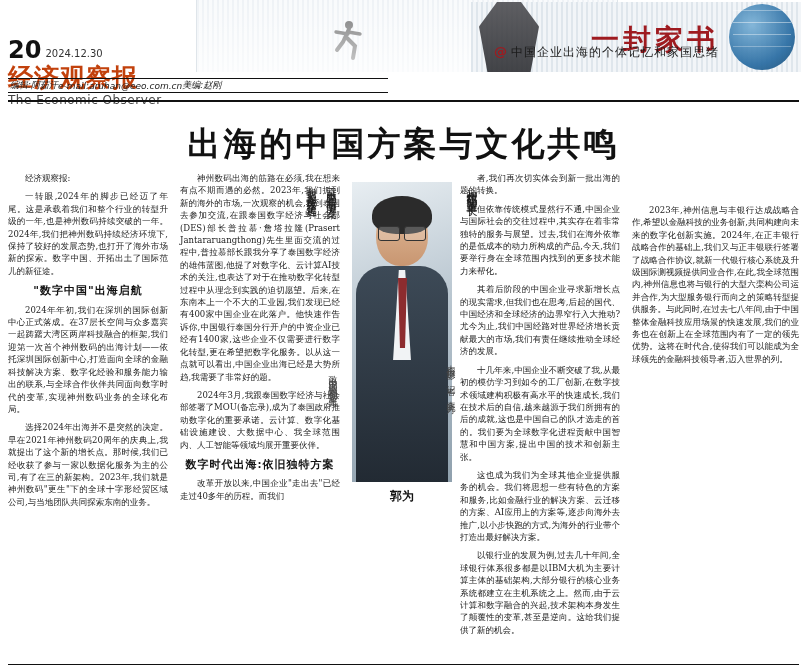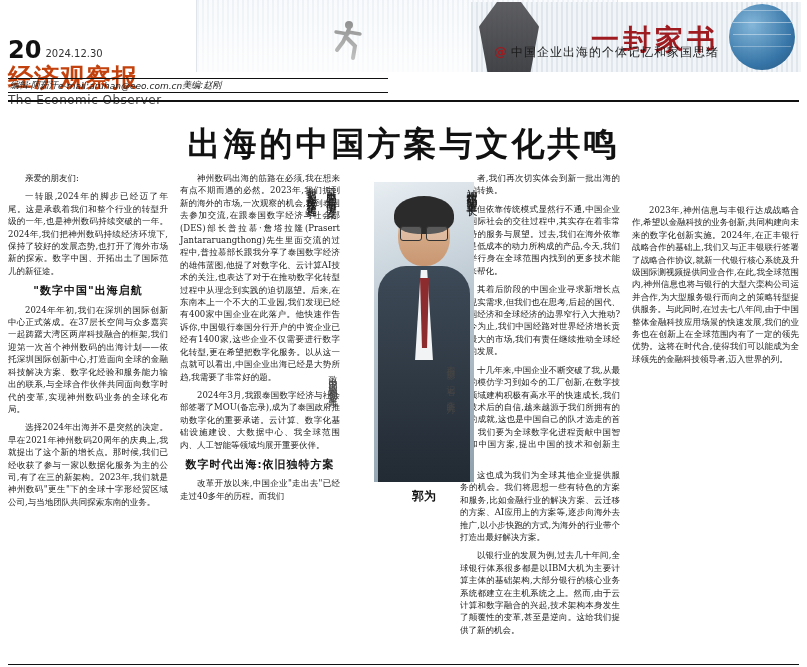--- a/index.html
+++ b/index.html
@@ -59,21 +59,21 @@
   .col{position:absolute;top:0;width:160px;font-size:8.5px;line-height:12.4px;
       color:#1b1b1b;text-align:justify;font-family:"DejaVu Serif","Liberation Serif",serif;}
   .col p{margin:0 0 6px 0;text-indent:17px;}
   .col h3{margin:8px 0 6px 0;font-size:11px;text-align:center;font-weight:bold;letter-spacing:1px;color:#111;}
   .c1{left:0;}
   .c2{left:172px;}
   .c3{left:452px;}
   .c4{left:624px;width:167px;margin-top:32px;}
 
   
-  .photo-wrap{position:absolute;left:344px;top:0;width:100px;height:340px;margin-left:22px;}
+  .photo-wrap{position:absolute;left:344px;top:0;width:100px;height:340px;}
   .photo{position:absolute;left:0;top:10px;width:100px;height:300px;overflow:hidden;
       background:linear-gradient(180deg,#cfd8de,#aab6bf);}
   .ph-bg{position:absolute;inset:0;background:linear-gradient(160deg,#e8eef2 0%,#b9c6d0 45%,#8fa0ad 100%);}
   .ph-head{position:absolute;left:24px;top:22px;width:52px;height:62px;border-radius:50% 50% 46% 46%;
       background:linear-gradient(180deg,#e2bb9a,#c89671);}
   .ph-hair{position:absolute;left:20px;top:14px;width:60px;height:38px;border-radius:50% 50% 40% 40%;
       background:#2b2b2b;}
   .ph-glass{position:absolute;left:26px;top:44px;width:48px;height:13px;}
   .ph-glass:before,.ph-glass:after{content:"";position:absolute;top:0;width:20px;height:13px;
       border:1.4px solid #333;border-radius:3px;background:rgba(255,255,255,.22);}
@@ -141,21 +141,21 @@
     </div>
 
     <div class="rule-top"></div>
   </div>
 
   <div class="headline">出海的中国方案与文化共鸣</div>
 
   <div class="cols">
 
     <div class="col c1" id="col0">
-        <p>亲爱的朋友们:</p>
+        <p>经济观察报:</p>
         <p>一转眼,2024年的脚步已经迈了年尾。这是承载着我们和整个行业的转型升级的一年,也是神州数码持续突破的一年。2024年,我们把神州数码持续经济环境下,保持了较好的发展态势,也打开了海外市场新的探索。数字中国、开拓出土了国际范儿的新征途。</p>
         <h3>"数字中国"出海启航</h3>
         <p>2024年年初,我们在深圳的国际创新中心正式落成。在37层长空间与众多嘉宾一起踌躇大湾区两岸科技融合的框架,我们迎第一次首个神州数码的出海计划——依托深圳国际创新中心,打造面向全球的金融科技解决方案、数字化经验和服务能力输出的联系,与全球合作伙伴共同面向数字时代的变革,实现神州数码业务的全球化布局。</p>
         <p>选择2024年出海并不是突然的决定。早在2021年神州数码20周年的庆典上,我就提出了这个新的增长点。那时候,我们已经收获了参与一家以数据化服务为主的公司,有了在三的新架构。2023年,我们就是神州数码"更生"下的全球十字形经贸区域公司,与当地团队共同探索东南的业务。</p>
       </div>
     <div class="col c2" id="col1">
         <p>神州数码出海的筋路在必须,我在想来有点不期而遇的必然。2023年,我们抓到新的海外的市场,一次观察的机会,我到泰国去参加交流,在跟泰国数字经济与社会部(DES)部长普拉慕·詹塔拉隆(Prasert Jantararuangthong)先生里面交流的过程中,普拉慕部长跟我分享了泰国数字经济的雄伟蓝图,他提了对数字化、云计算AI技术的关注,也表达了对于在推动数字化转型过程中从理念到实践的迫切愿望。后来,在东南本上一个不大的工业园,我们发现已经有400家中国企业在此落户。他快速作告诉你,中国银行泰国分行开户的中资企业已经有1400家,这些企业不仅需要进行数字化转型,更在希望把数字化服务。以从这一点就可以看出,中国企业出海已经是大势所趋,我需要了非常好的题。</p>
         <p>2024年3月,我跟泰国数字经济与社会部签署了MOU(备忘录),成为了泰国政府推动数字化的重要承诺。云计算、数字化基础设施建设、大数据中心、我全球范围内、人工智能等领域均展开重要伙伴。</p>
         <h3>数字时代出海:依旧独特方案</h3>
         <p>改革开放以来,中国企业"走出去"已经走过40多年的历程。而我们</p>

